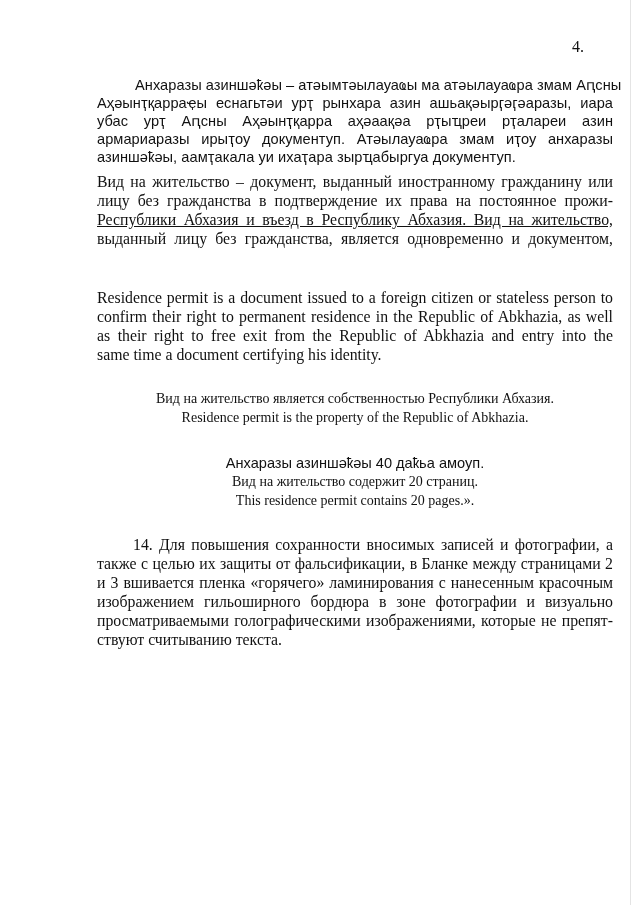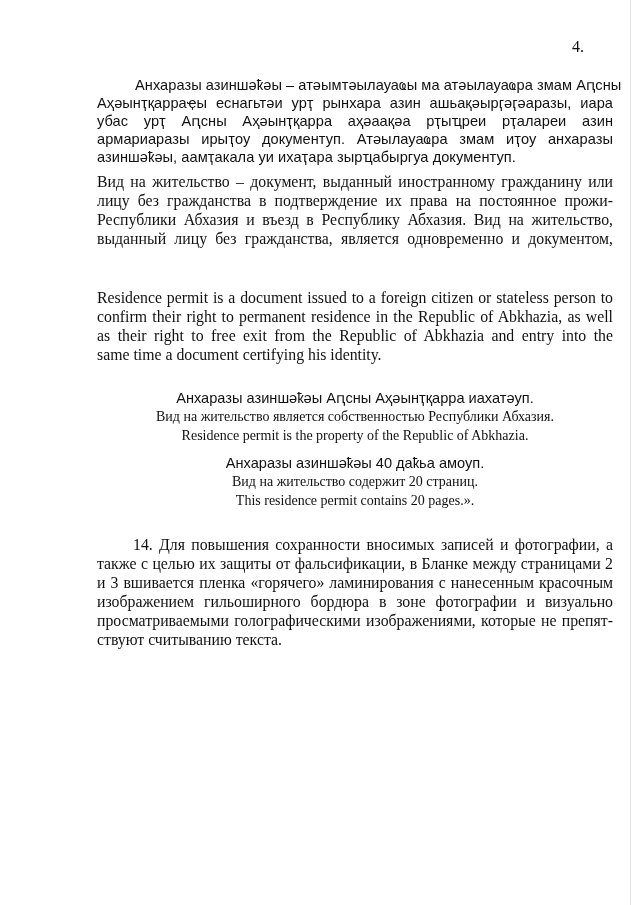--- a/index.html
+++ b/index.html
@@ -96,33 +96,32 @@
   <span class="line" style="word-spacing: 0px; margin-left: 38px;">Анхаразы азиншәҟәы – атәымтәылауаҩы ма атәылауаҩра змам Аԥсны</span>
   <span class="line" style="word-spacing: 0px;">Аҳәынҭқарраҿы еснагьтәи урҭ рынхара азин ашьақәырӷәӷәаразы, иара</span>
   <span class="line" style="word-spacing: 0px;">убас урҭ Аԥсны Аҳәынҭқарра аҳәаақәа рҭыҵреи рҭалареи азин</span>
   <span class="line" style="word-spacing: 0px;">армариаразы ирыҭоу документуп. Атәылауаҩра змам иҭоу анхаразы</span>
   <span class="line last">азиншәҟәы, аамҭакала уи ихаҭара зырҵабыргуа документуп.</span>
 </div>
 
 <div id="p2" class="block serif">
   <span class="line" style="word-spacing: 0px;">Вид на жительство – документ, выданный иностранному гражданину или</span>
   <span class="line" style="word-spacing: 0px;">лицу без гражданства в подтверждение их права на постоянное прожи-</span>
-  <span class="line" style="word-spacing: 0px;">Республики Абхазия и въезд в Республику Абхазия. Вид на жительство,</span>
+  <span class="line" style="word-spacing: 0px; text-decoration: underline;">Республики Абхазия и въезд в Республику Абхазия. Вид на жительство,</span>
   <span class="line" style="word-spacing: 0px;">выданный лицу без гражданства, является одновременно и документом,</span>
 </div>
 
 <div id="p3" class="block serif">
   <span class="line" style="word-spacing: 0px;">Residence permit is a document issued to a foreign citizen or stateless person to</span>
   <span class="line" style="word-spacing: 0px;">confirm their right to permanent residence in the Republic of Abkhazia, as well</span>
   <span class="line" style="word-spacing: 0px;">as their right to free exit from the Republic of Abkhazia and entry into the</span>
   <span class="line last">same time a document certifying his identity.</span>
 </div>
 
 <div id="c1" class="center-block">
-  <span class="sans-c">Анхаразы азиншәҟәы Аԥсны Аҳәынҭқарра иахатәуп.</span>
   <span class="serif-c">Вид на жительство является собственностью Республики Абхазия.</span>
   <span class="serif-c">Residence permit is the property of the Republic of Abkhazia.</span>
 </div>
 
 <div id="c2" class="center-block">
   <span class="sans-c">Анхаразы азиншәҟәы 40 даҟьа амоуп.</span>
   <span class="serif-c">Вид на жительство содержит 20 страниц.</span>
   <span class="serif-c">This residence permit contains 20 pages.».</span>
 </div>
 

